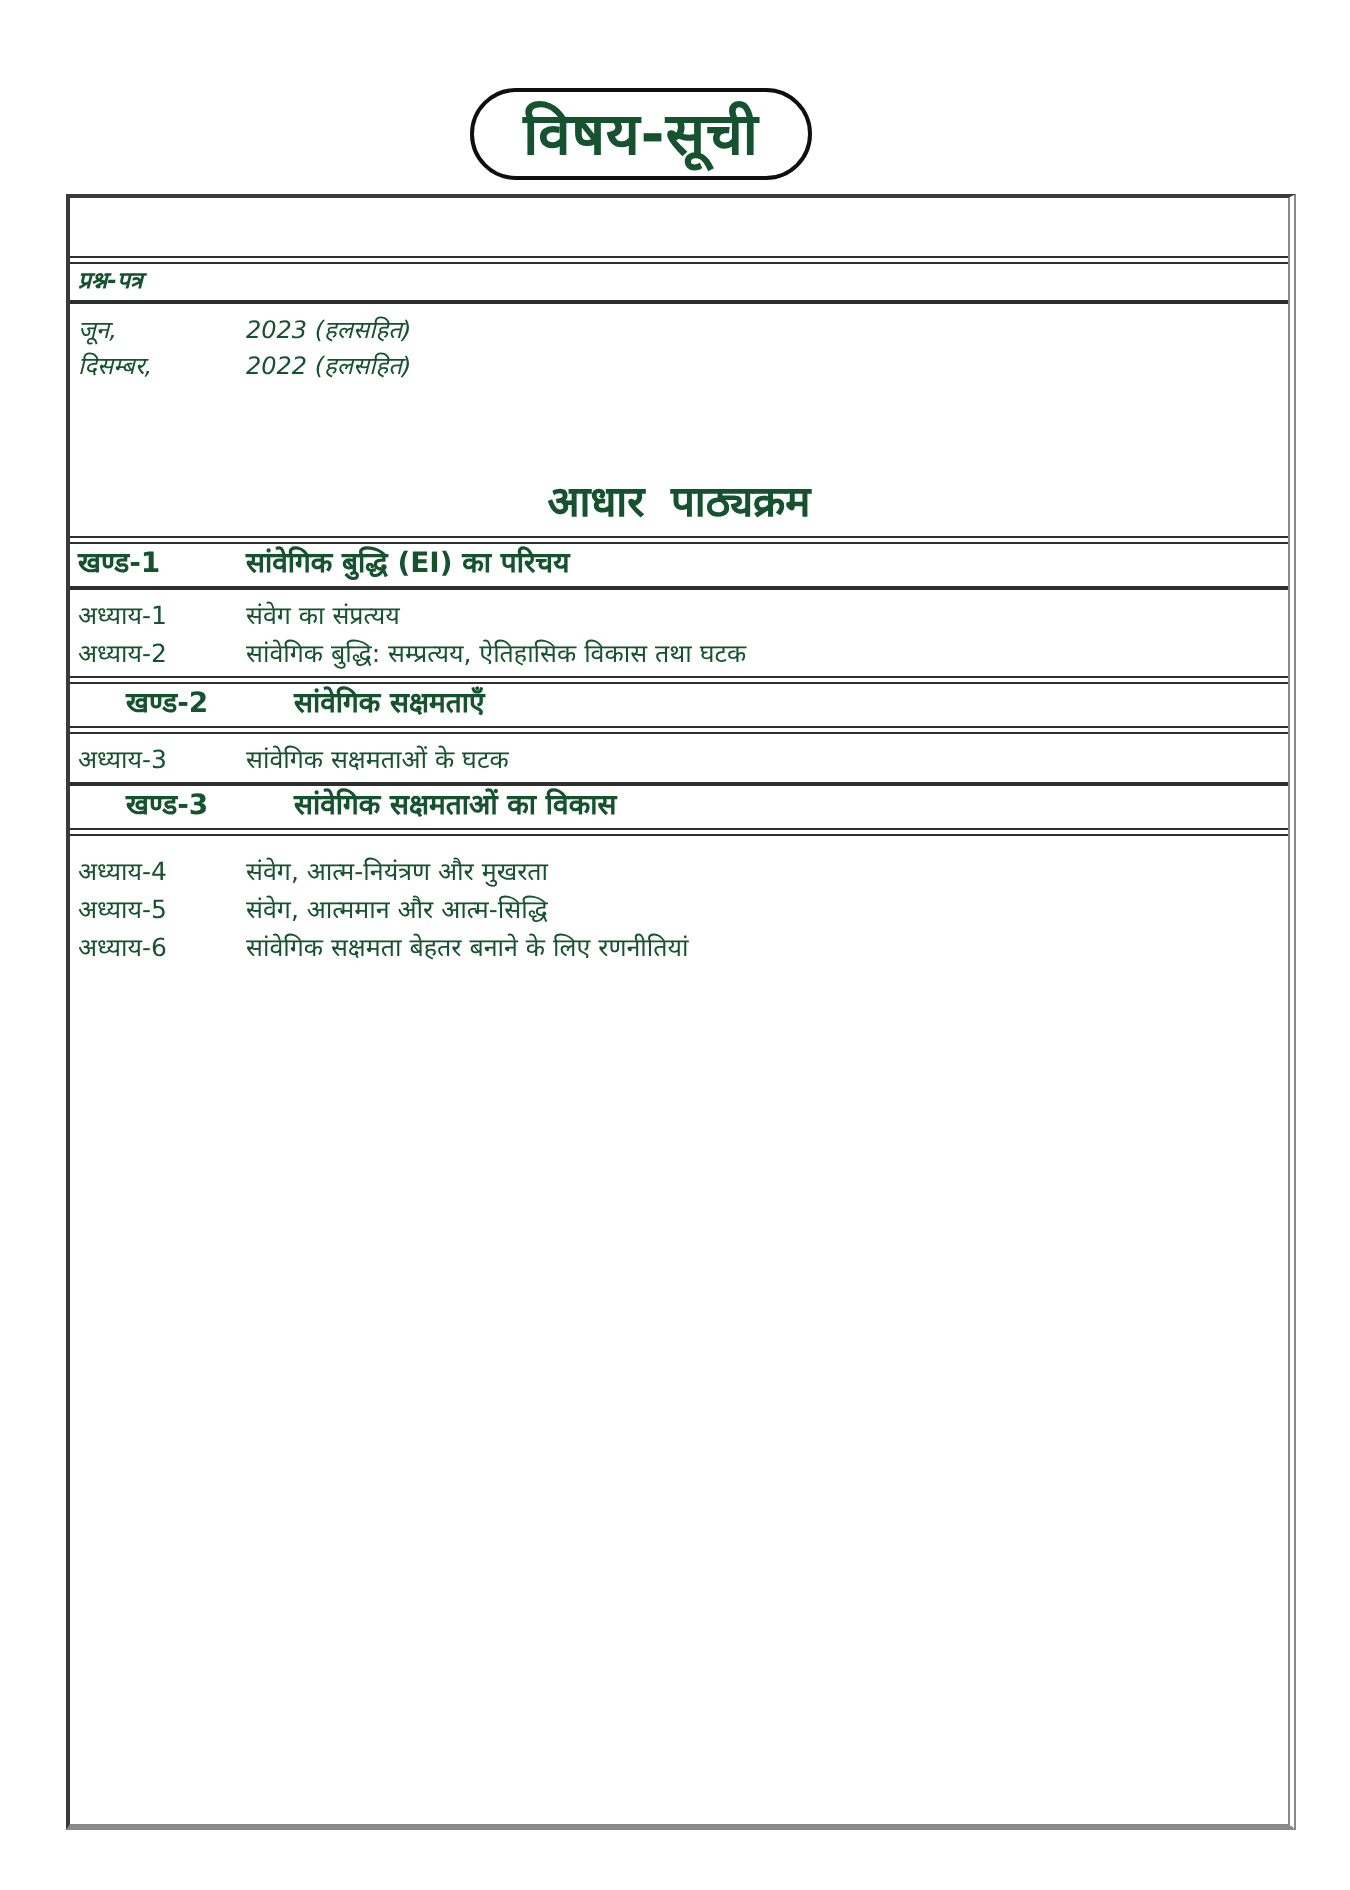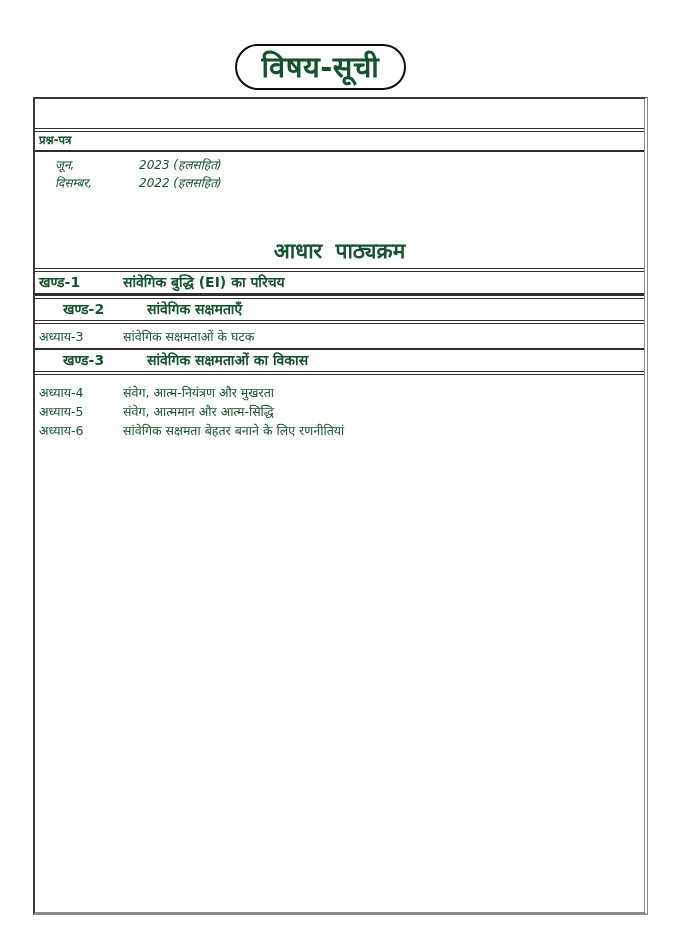--- a/index.html
+++ b/index.html
@@ -43,25 +43,26 @@
     border-bottom: 3px solid #8a8a8a;
     background: #ffffff;
   }
 
   .spacer-top { height: 33px; border-bottom: 4px double #2e2e2e; }
 
   .qp-header {
     padding: 2px 5px 3px 4px;
     font-size: 11.5px;
     font-weight: bold;
+    font-style: italic;
     border-bottom: 2px solid #2e2e2e;
     line-height: 13px;
   }
 
-  .qp-items { padding: 6px 4px 0 20px; }
+  .qp-items { padding: 6px 4px 0 4px; }
   .qp-row { display: flex; height: 18px; font-style: italic; font-size: 12px; line-height: 14px; }
   .col-label { width: 84px; flex: none; }
   .col-value { flex: 1; }
 
   .course-heading {
     margin-top: 45px;
     margin-bottom: 5px;
     text-align: center;
     font-size: 21px;
     font-weight: bold;
@@ -117,20 +118,30 @@
       </div>
     </div>
 
     <div class="course-heading">आधार पाठ्यक्रम</div>
 
     <div class="section-row bt-double bb-solid">
       <span class="col-label">खण्ड-1</span>
       <span class="col-value">सांवेगिक बुद्धि (EI) का परिचय</span>
     </div>
 
+    <div class="chapter-group">
+      <div class="chapter-row">
+        <span class="col-label">अध्याय-1</span>
+        <span class="col-value">संवेग का संप्रत्यय</span>
+      </div>
+      <div class="chapter-row">
+        <span class="col-label">अध्याय-2</span>
+        <span class="col-value">सांवेगिक बुद्धि: सम्प्रत्यय, ऐतिहासिक विकास तथा घटक</span>
+      </div>
+    </div>
 
     <div class="section-row bt-double bb-double">
       <span class="col-label">खण्ड-2</span>
       <span class="col-value">सांवेगिक सक्षमताएँ</span>
     </div>
 
     <div class="chapter-group">
       <div class="chapter-row">
         <span class="col-label">अध्याय-3</span>
         <span class="col-value">सांवेगिक सक्षमताओं के घटक</span>

